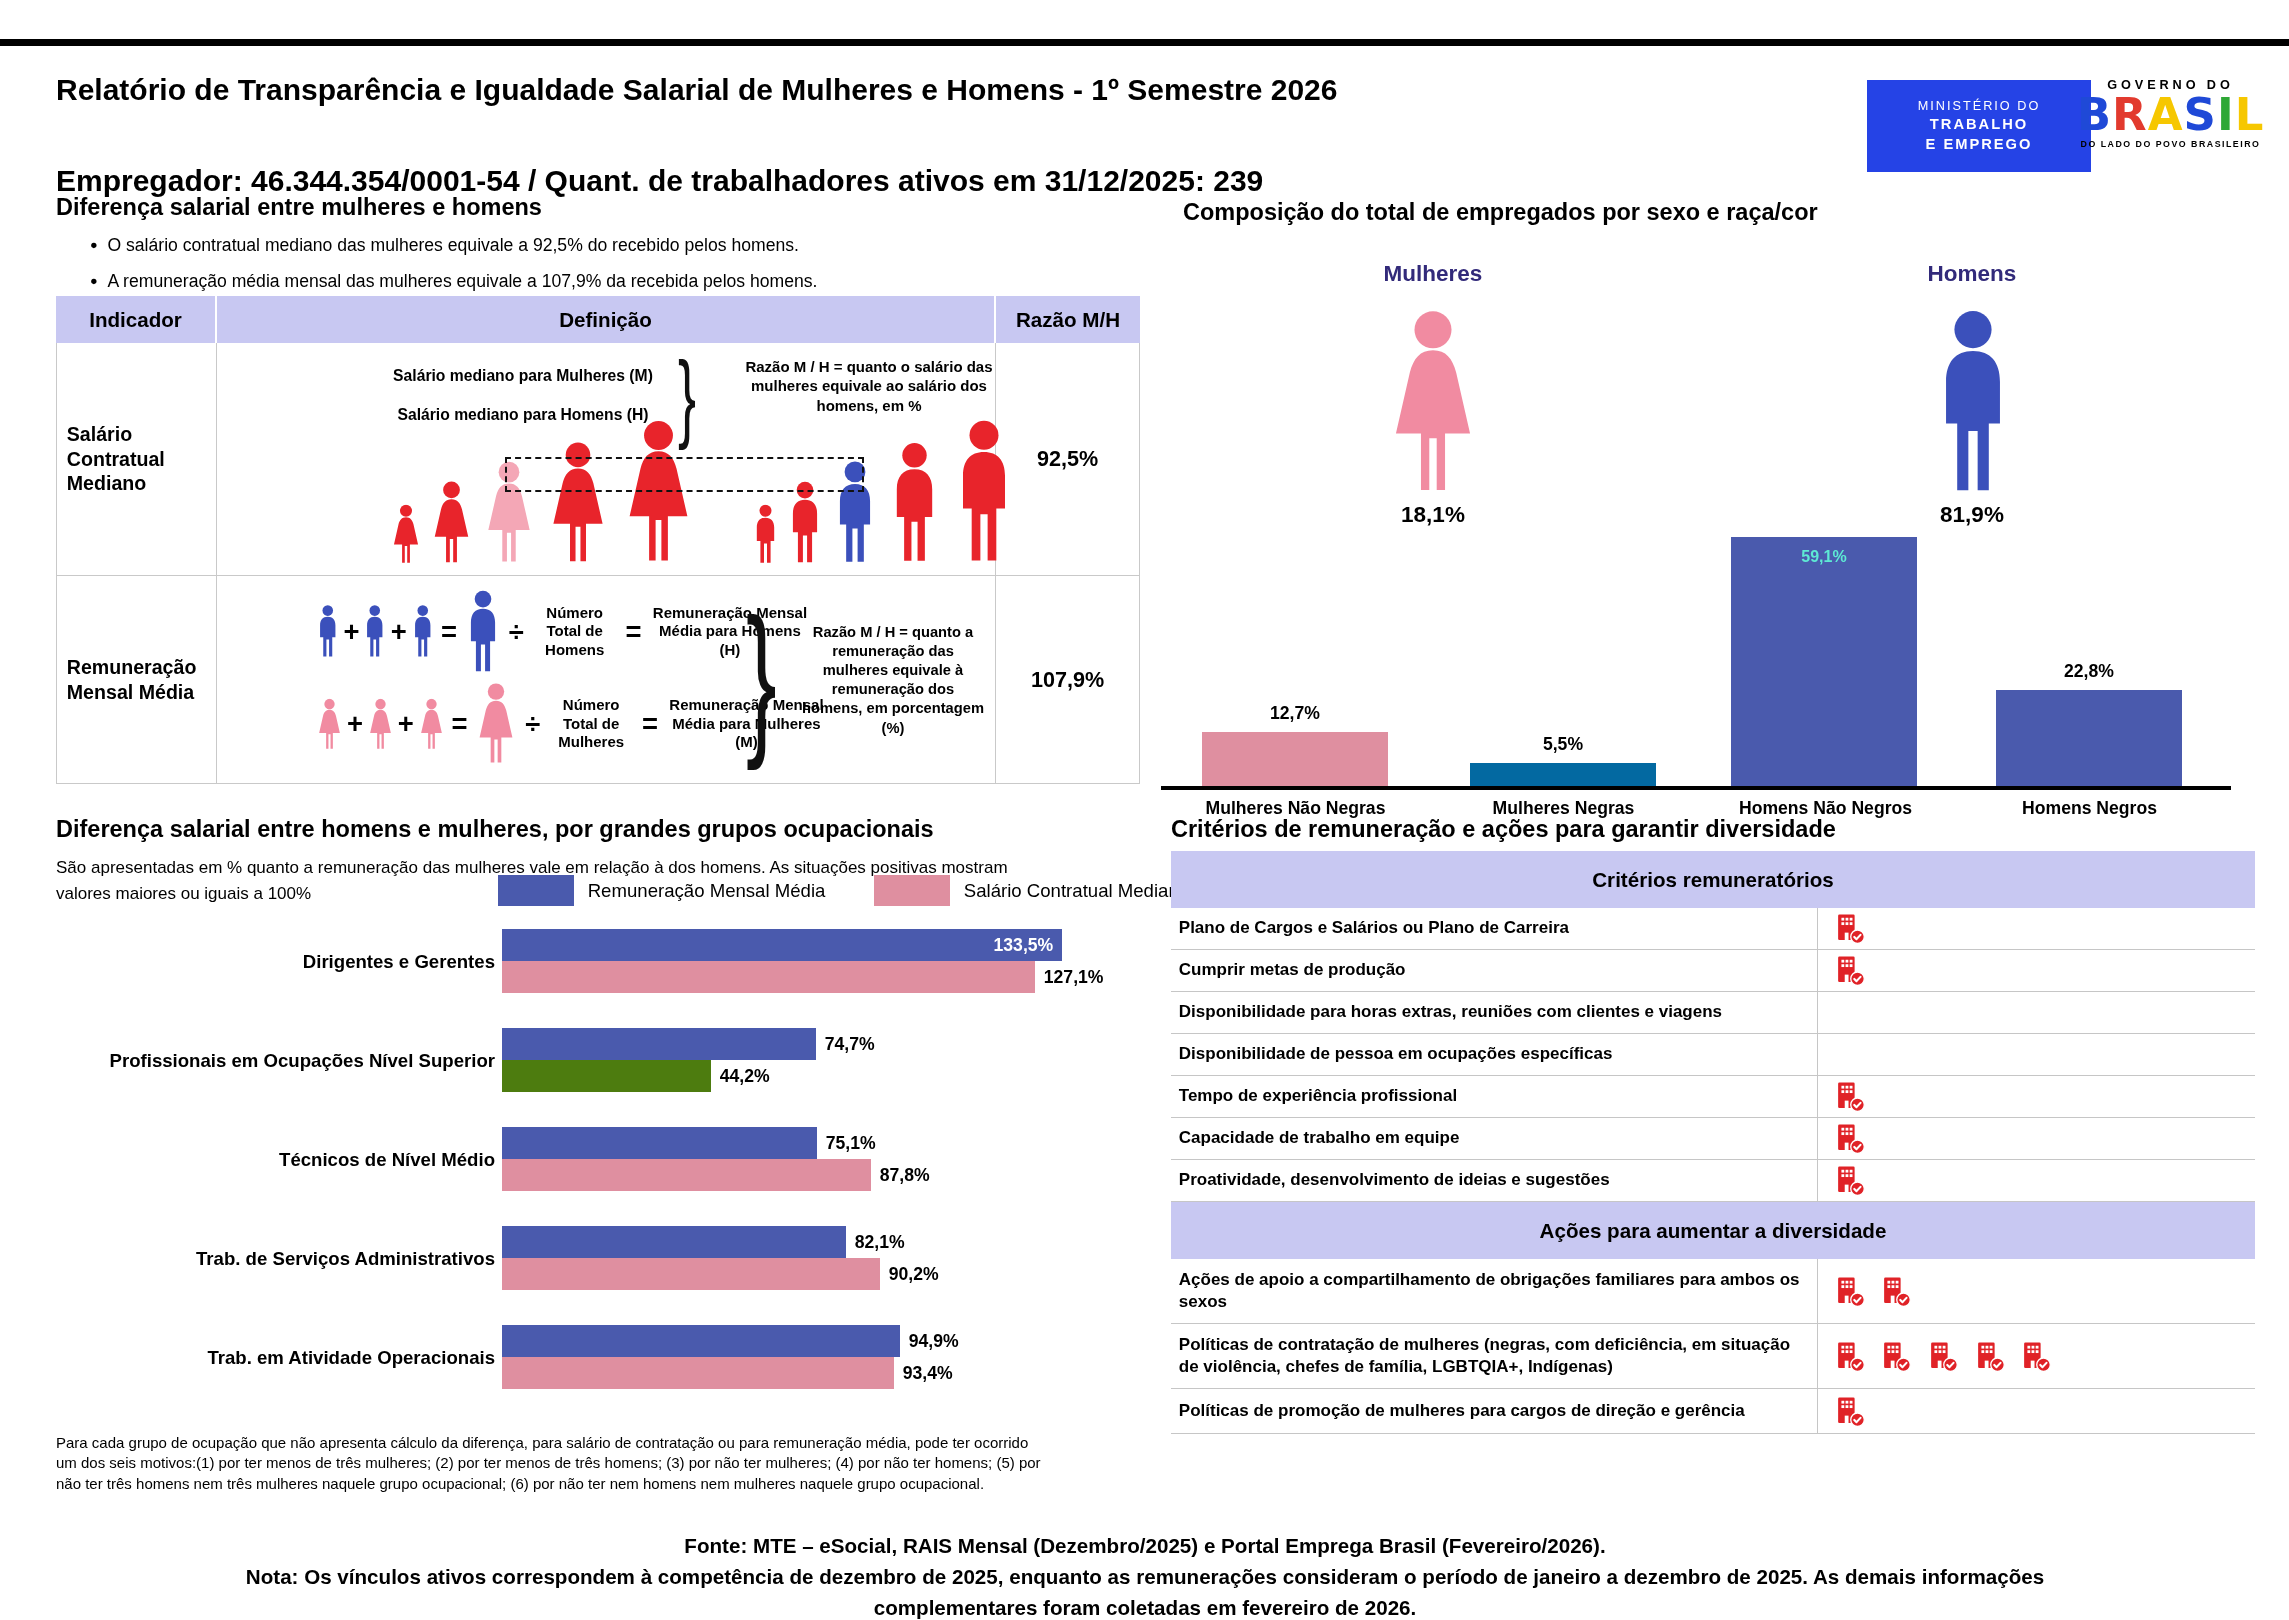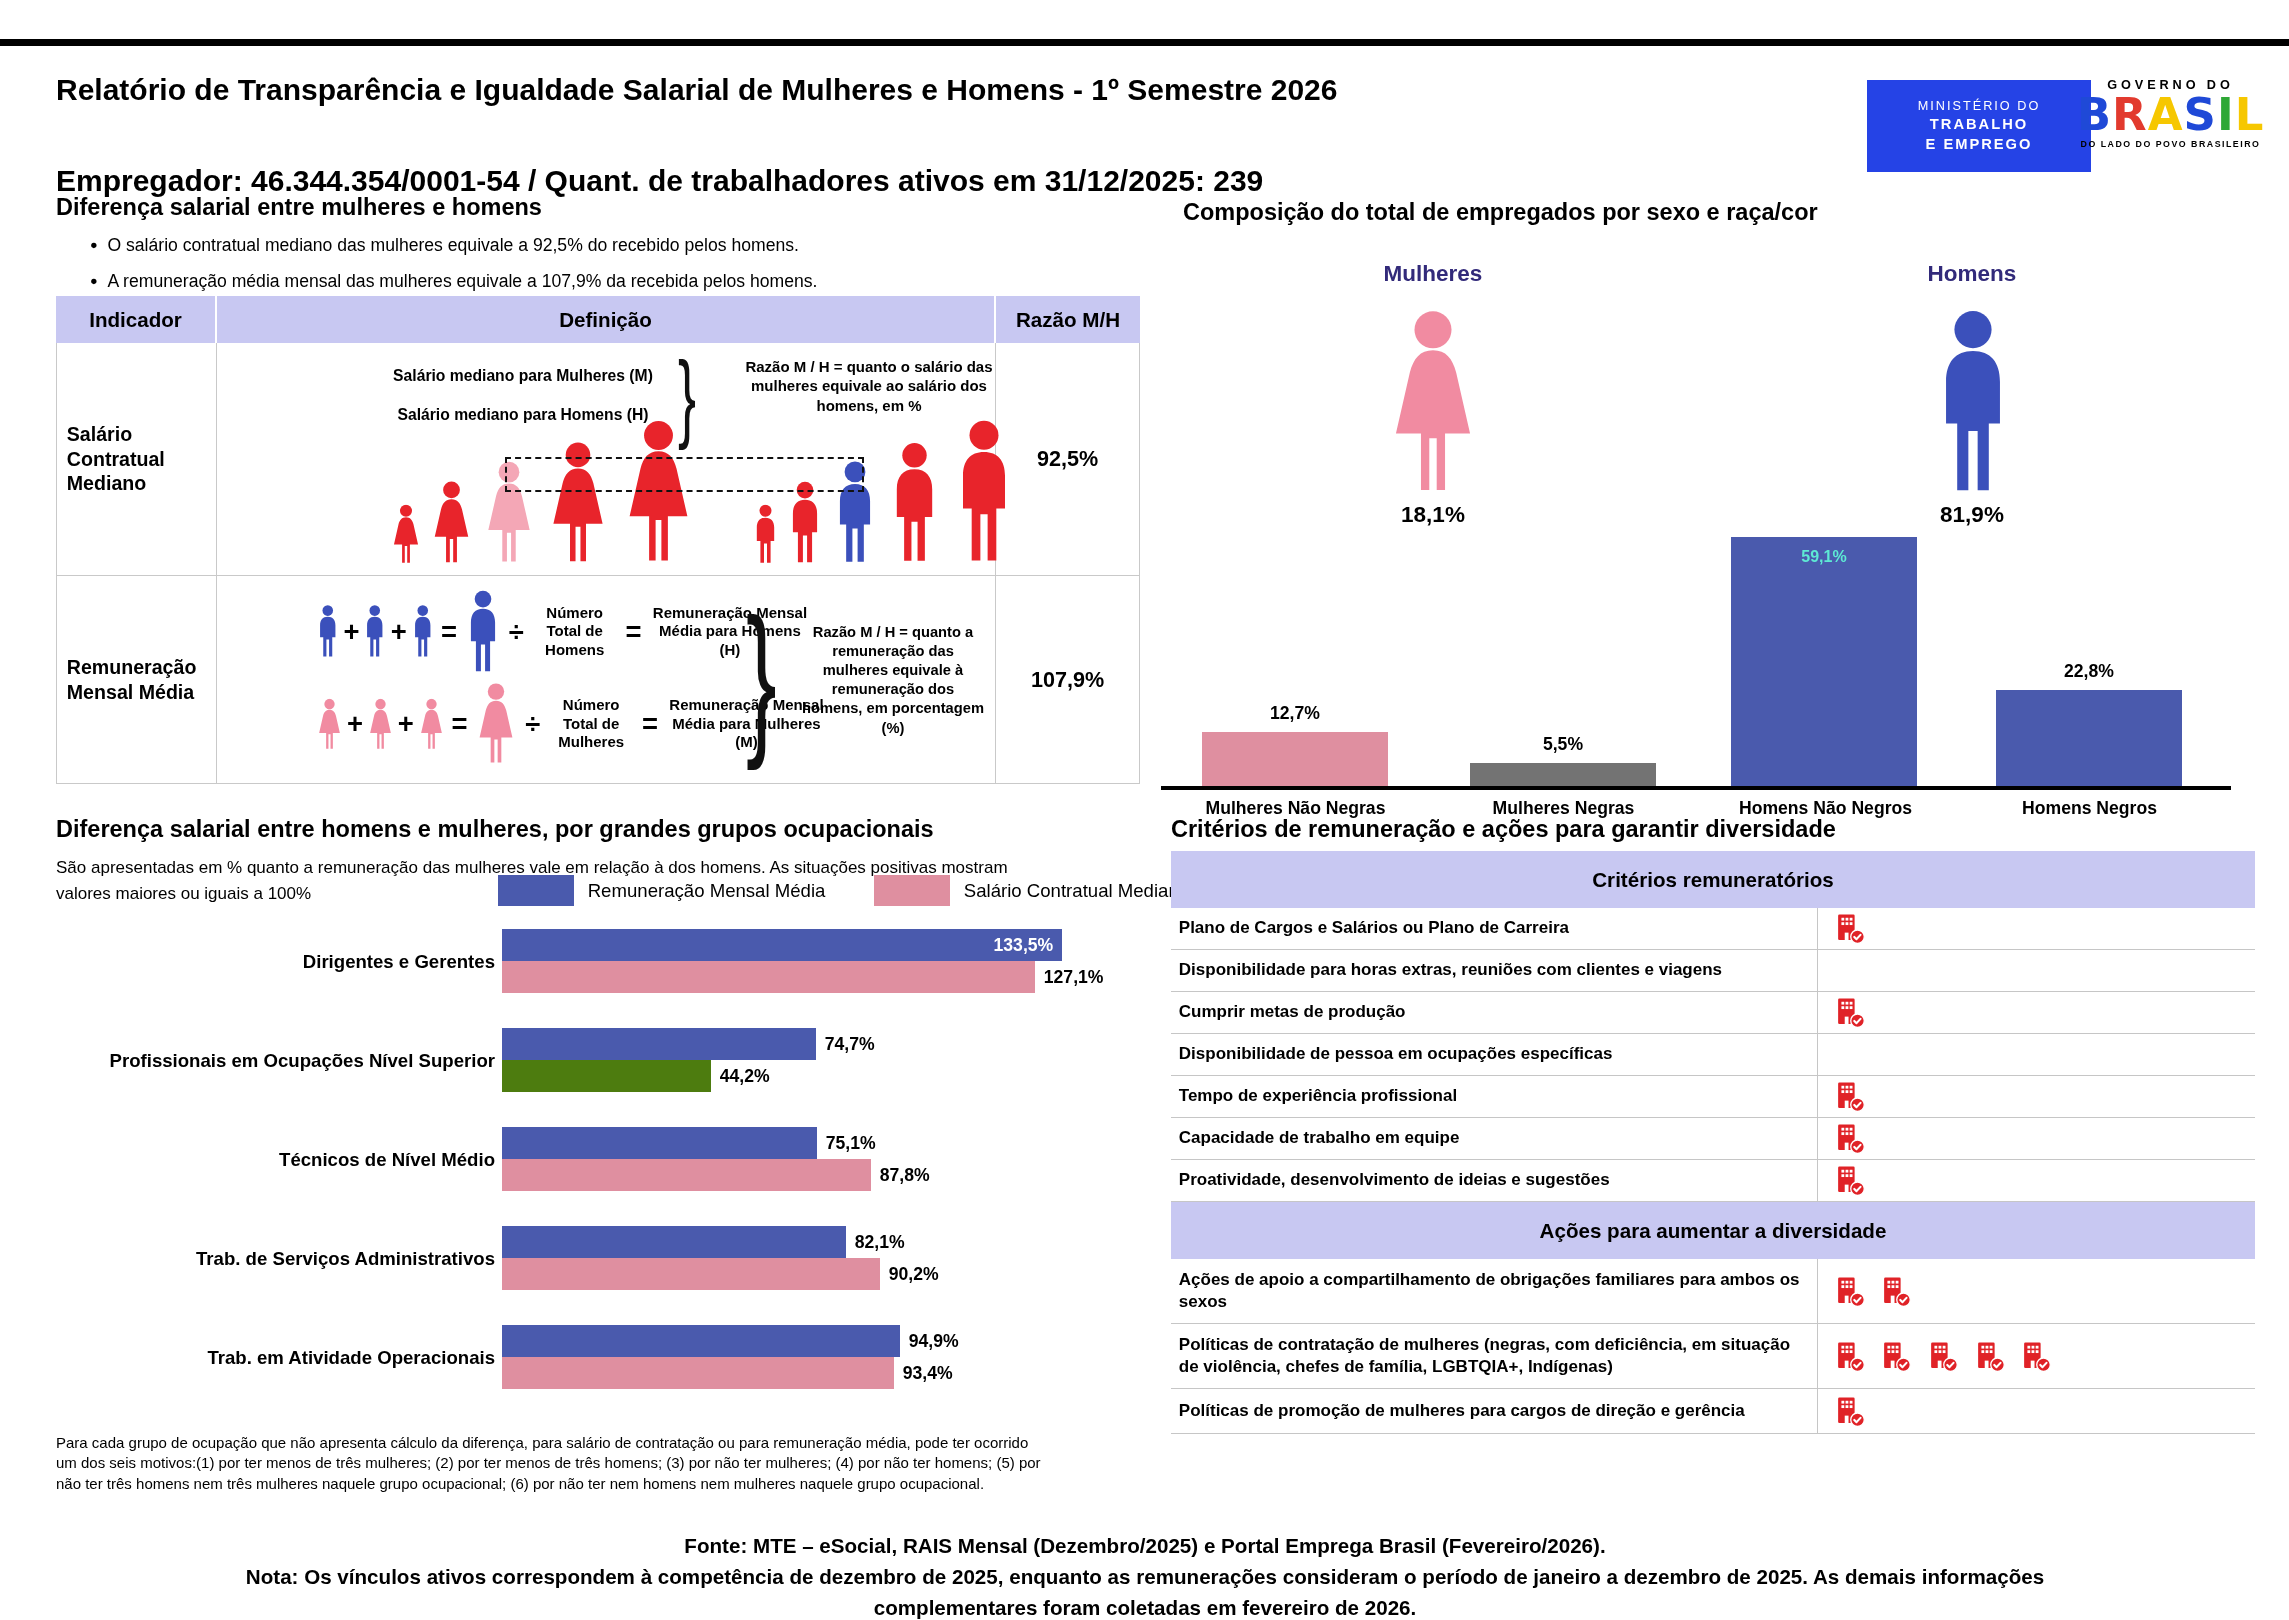--- a/index.html
+++ b/index.html
@@ -293,21 +293,21 @@
     </svg>
   <svg class="fig abs" style="left:1928px;top:310px;width:90px;height:186px;color:#3b50bb;" viewBox="0 0 92 190" width="90" height="186">
       <use href="#fig-man"></use>
     </svg>
   <div class="group-pct" style="left:1325px;top:502px;">18,1%</div>
   <div class="group-pct" style="left:1864px;top:502px;">81,9%</div>
   <div class="comp-chart" id="comp-chart">
       <div class="comp-bar" style="left: 41px; height: 54px; background: rgb(223, 143, 160);">
         <div class="comp-val-out">12,7%</div>
       </div>
-      <div class="comp-bar" style="left: 309px; height: 23.5px; background: #737373;">
+      <div class="comp-bar" style="left: 309px; height: 23.5px; background: #0369a1;">
         <div class="comp-val-out">5,5%</div>
       </div>
       <div class="comp-bar" style="left: 570px; height: 249px; background: rgb(74, 90, 173);">
         <div class="comp-val-in">59,1%</div>
       </div>
       <div class="comp-bar" style="left: 835px; height: 96px; background: rgb(74, 90, 173);">
         <div class="comp-val-out">22,8%</div>
       </div>
     </div>
   <div class="comp-base"></div>
@@ -323,30 +323,30 @@
       <div class="crit-head">Critérios remuneratórios</div>
       <div class="crit-row" style="min-height: 42px;">
         <div class="crit-label">Plano de Cargos e Salários ou Plano de Carreira</div>
         <div class="crit-icons">
           <svg class="ico-b" viewBox="0 0 34 34" width="33" height="33">
             <use href="#ico-building-check"></use>
           </svg>
         </div>
       </div>
       <div class="crit-row" style="min-height: 42px;">
+        <div class="crit-label">Cumprir metas de produção</div>
+        <div class="crit-icons">
+          <svg class="ico-b" viewBox="0 0 34 34" width="33" height="33">
+            <use href="#ico-building-check"></use>
+          </svg>
+        </div>
+      </div>
+      <div class="crit-row" style="min-height: 42px;">
         <div class="crit-label">Disponibilidade para horas extras, reuniões com clientes e viagens</div>
         <div class="crit-icons"></div>
-      </div>
-      <div class="crit-row" style="min-height: 42px;">
-        <div class="crit-label">Cumprir metas de produção</div>
-        <div class="crit-icons">
-          <svg class="ico-b" viewBox="0 0 34 34" width="33" height="33">
-            <use href="#ico-building-check"></use>
-          </svg>
-        </div>
       </div>
       <div class="crit-row" style="min-height: 42px;">
         <div class="crit-label">Disponibilidade de pessoa em ocupações específicas</div>
         <div class="crit-icons"></div>
       </div>
       <div class="crit-row" style="min-height: 42px;">
         <div class="crit-label">Tempo de experiência profissional</div>
         <div class="crit-icons">
           <svg class="ico-b" viewBox="0 0 34 34" width="33" height="33">
             <use href="#ico-building-check"></use>

